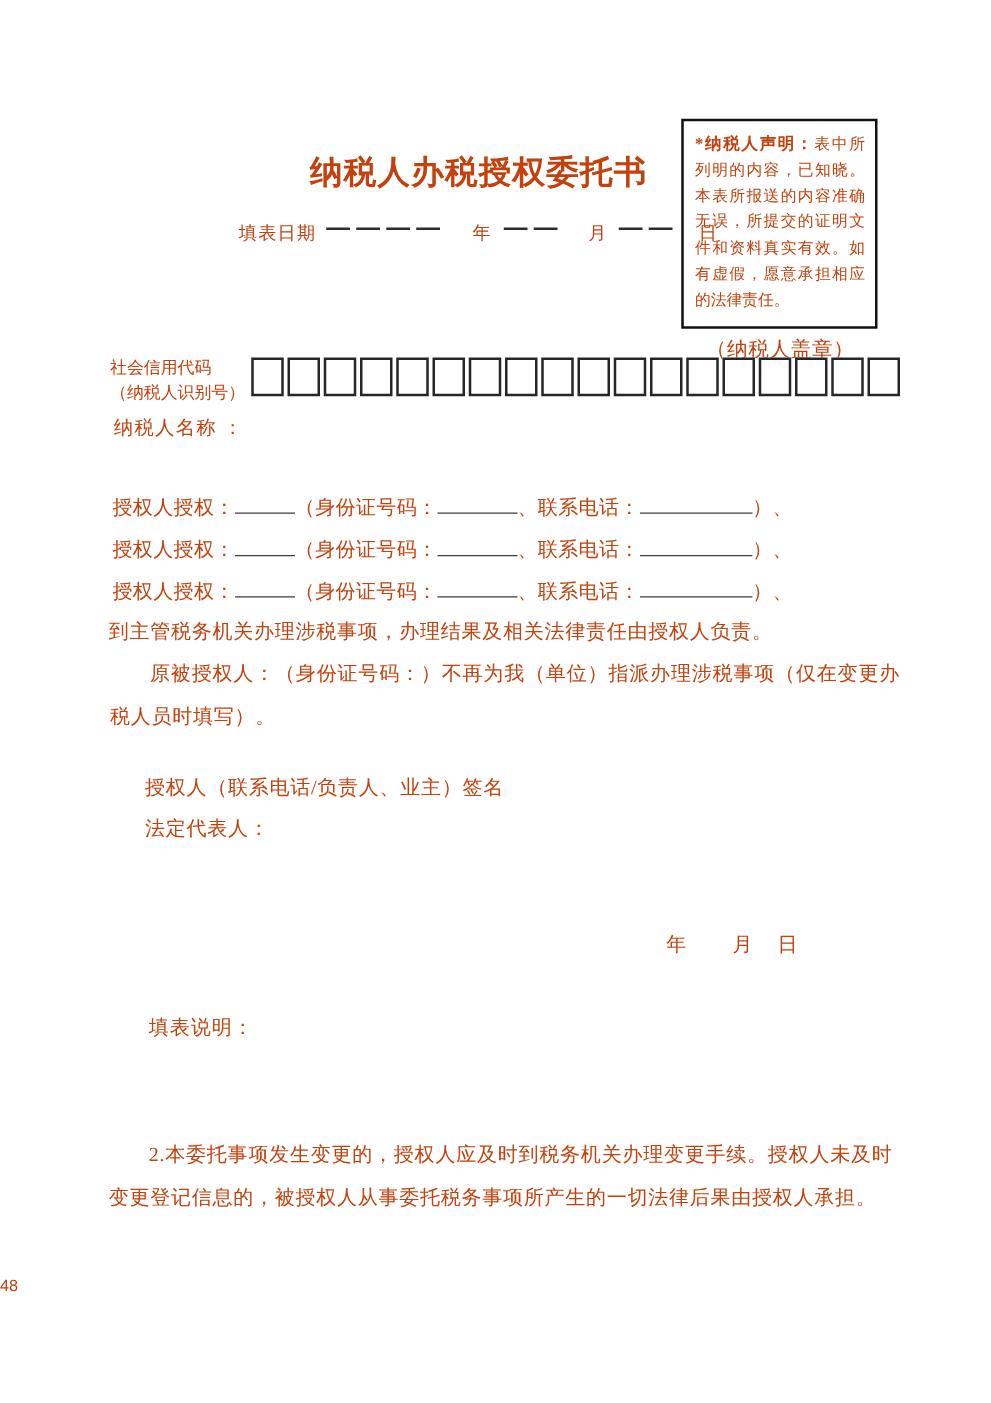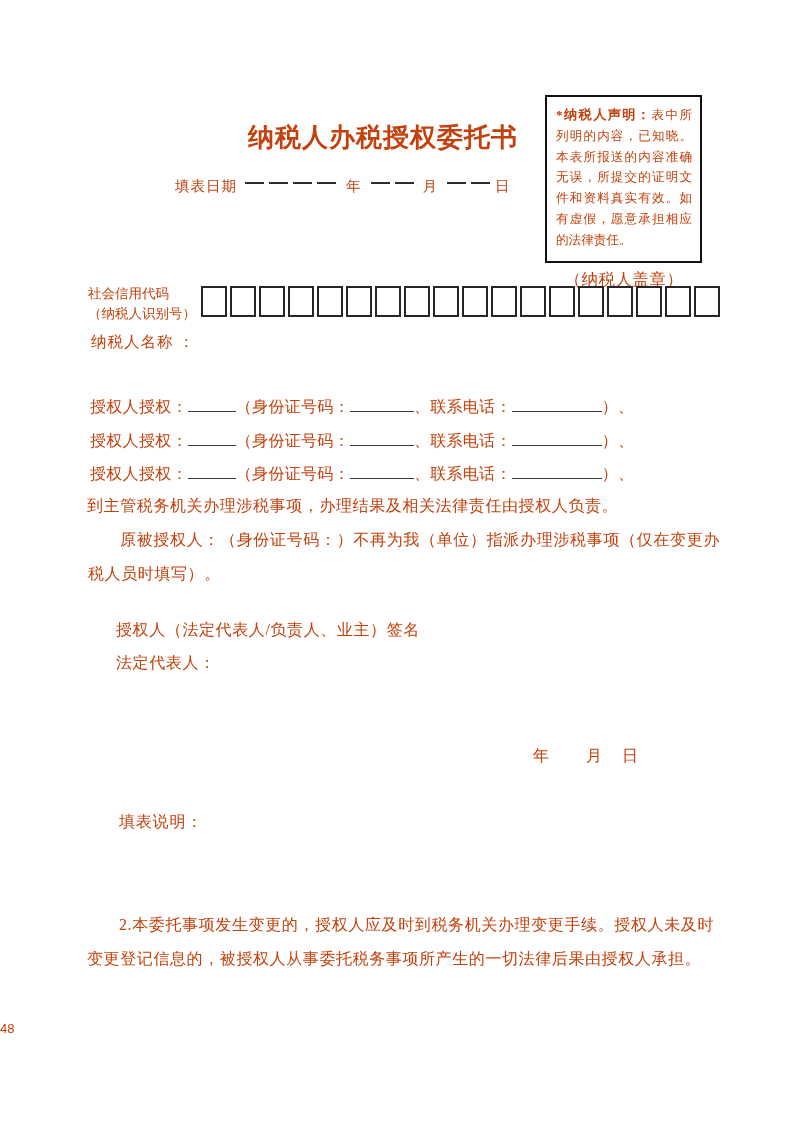--- a/index.html
+++ b/index.html
@@ -16,21 +16,21 @@
     position:absolute;left:0;top:120px;width:766px;
     text-align:center;font-size:26px;font-weight:bold;
     letter-spacing:1px;margin:0;
   }
   
   .date-row{
     position:absolute;left:175px;top:172px;height:24px;
     display:inline-flex;align-items:flex-end;
     font-size:14.5px;white-space:nowrap;
   }
-  .date-row .lbl{letter-spacing:1px;}
+  .date-row .lbl{letter-spacing:1px;margin-left:16px;}
   .dash-group{display:inline-flex;align-items:flex-end;}
   .dash{display:inline-block;width:19px;height:2px;background:#2d2d2d;margin:0 2.5px 12px 2.5px;}
   .g-year{margin:0 8px 0 5px;}
   .g-month{margin:0 6px 0 7px;}
   .g-day{margin:0 3px 0 6px;}
   
   .decl-box{
     position:absolute;left:545px;top:95px;width:157px;height:168px;
     border:2px solid #111;box-sizing:border-box;
     padding:8px 8px 2px 9px;
@@ -171,21 +171,21 @@
       <span>授权人授权：</span><span class="blank b1"></span><span>（身份证号码：</span><span class="blank b2"></span><span>、联系电话：</span><span class="blank b3"></span><span>）、</span>
     </div>
     <div class="auth-line">
       <span>授权人授权：</span><span class="blank b1"></span><span>（身份证号码：</span><span class="blank b2"></span><span>、联系电话：</span><span class="blank b3"></span><span>）、</span>
     </div>
   </div>
 
   <p class="p-scope">到主管税务机关办理涉税事项，办理结果及相关法律责任由授权人负责。</p>
   <p class="p-original">原被授权人：（身份证号码：）不再为我（单位）指派办理涉税事项（仅在变更办税人员时填写）。</p>
 
-  <div class="sign-authorizer">授权人（法定代表人/负责人、业主）签名</div>
+  <div class="sign-authorizer">授权人（联系电话/负责人、业主）签名</div>
   <div class="sign-agent">法定代表人：</div>
 
   <div class="date2">
     <span class="y">年</span><span class="m">月</span><span>日</span>
   </div>
 
   <div class="notes-title">填表说明：</div>
   <p class="note note-2">2.本委托事项发生变更的，授权人应及时到税务机关办理变更手续。授权人未及时变更登记信息的，被授权人从事委托税务事项所产生的一切法律后果由授权人承担。</p>
 
   <div class="page-num">48</div>

